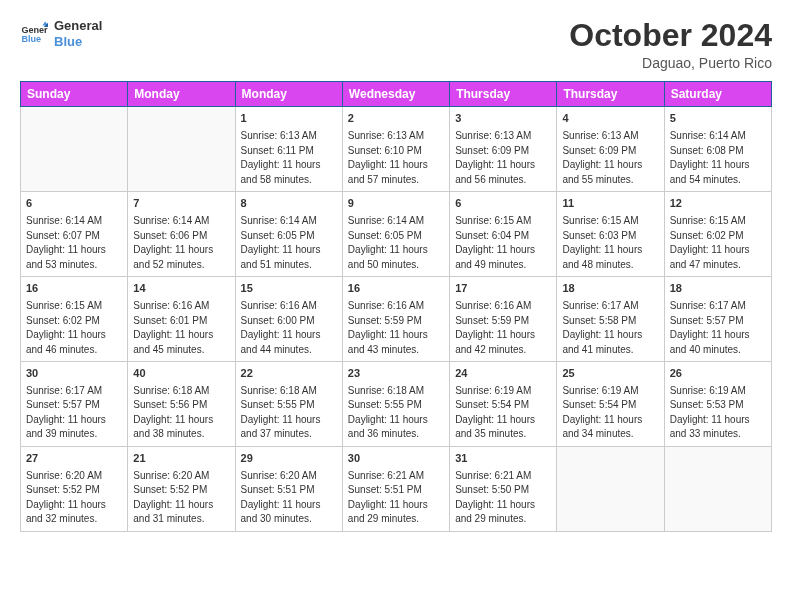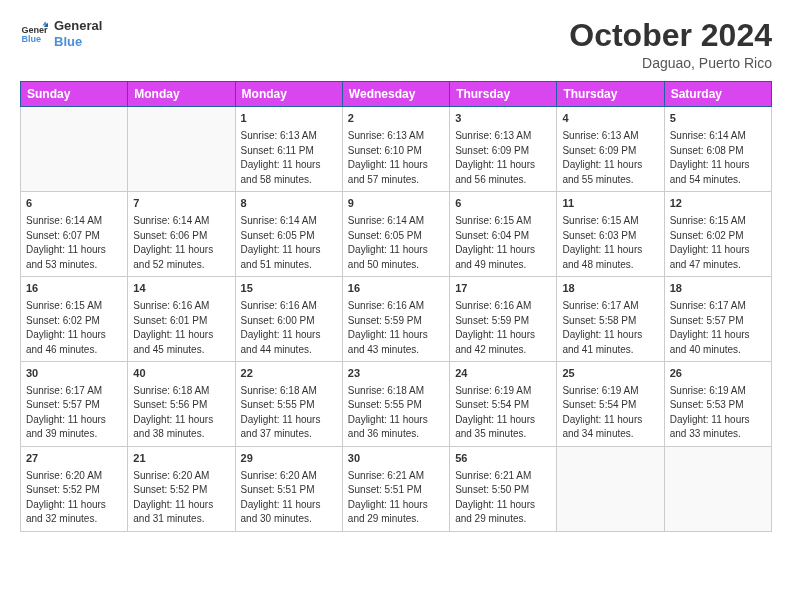--- a/index.html
+++ b/index.html
@@ -246,21 +246,21 @@
           </td>
           <td>
             <span class="day-number">29</span>
             <div class="day-info">Sunrise: 6:20 AM<br>Sunset: 5:51 PM<br>Daylight: 11 hours and 30 minutes.</div>
           </td>
           <td>
             <span class="day-number">30</span>
             <div class="day-info">Sunrise: 6:21 AM<br>Sunset: 5:51 PM<br>Daylight: 11 hours and 29 minutes.</div>
           </td>
           <td>
-            <span class="day-number">56</span>
+            <span class="day-number">31</span>
             <div class="day-info">Sunrise: 6:21 AM<br>Sunset: 5:50 PM<br>Daylight: 11 hours and 29 minutes.</div>
           </td>
           <td class="empty"></td>
           <td class="empty"></td>
         </tr>
       </tbody>
   </table>
 </div>
 
 </body></html>

